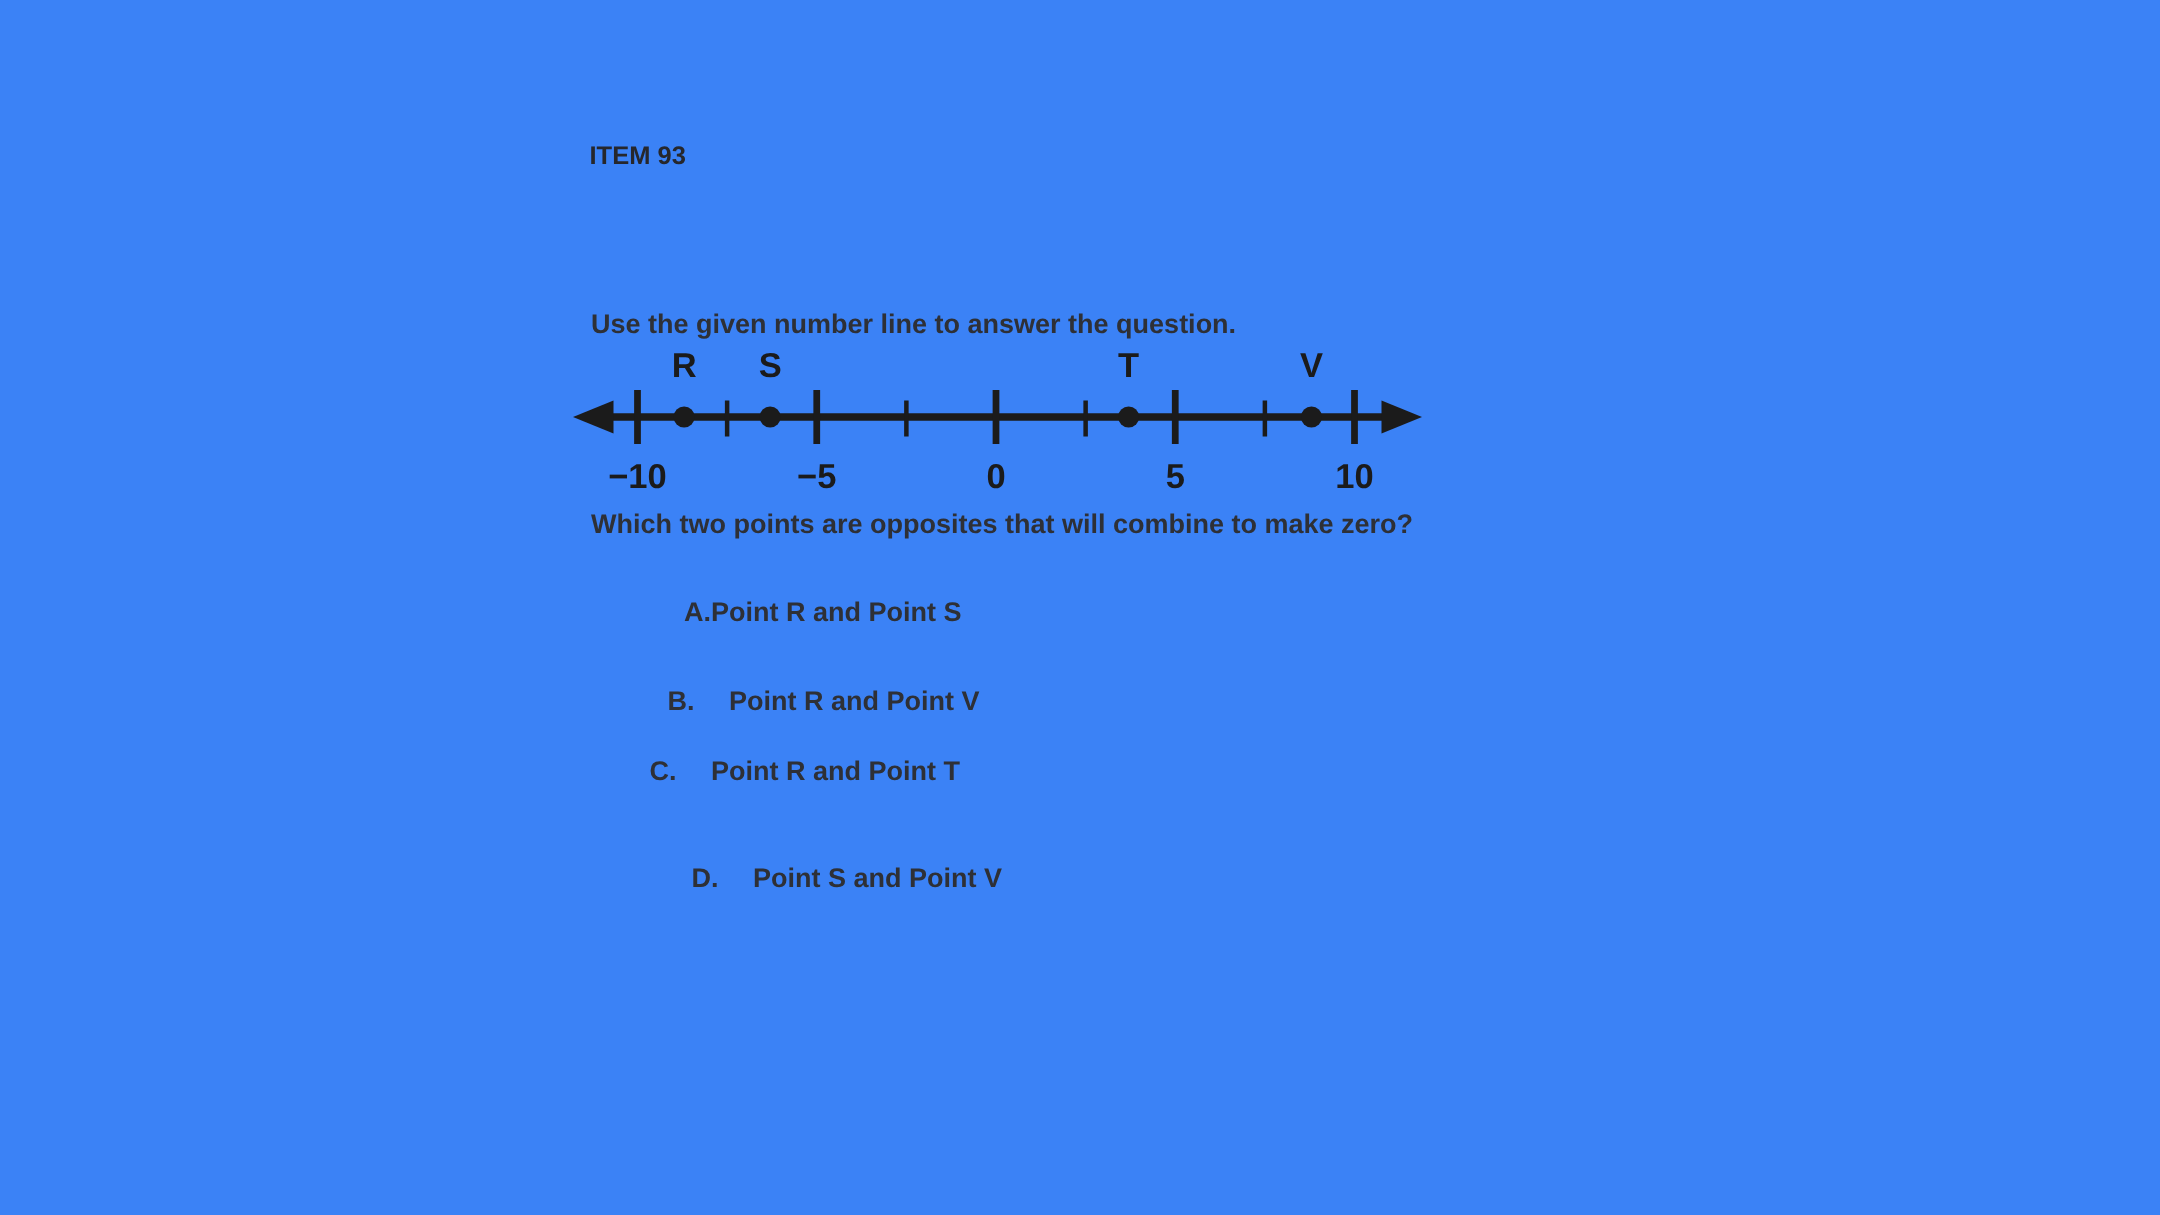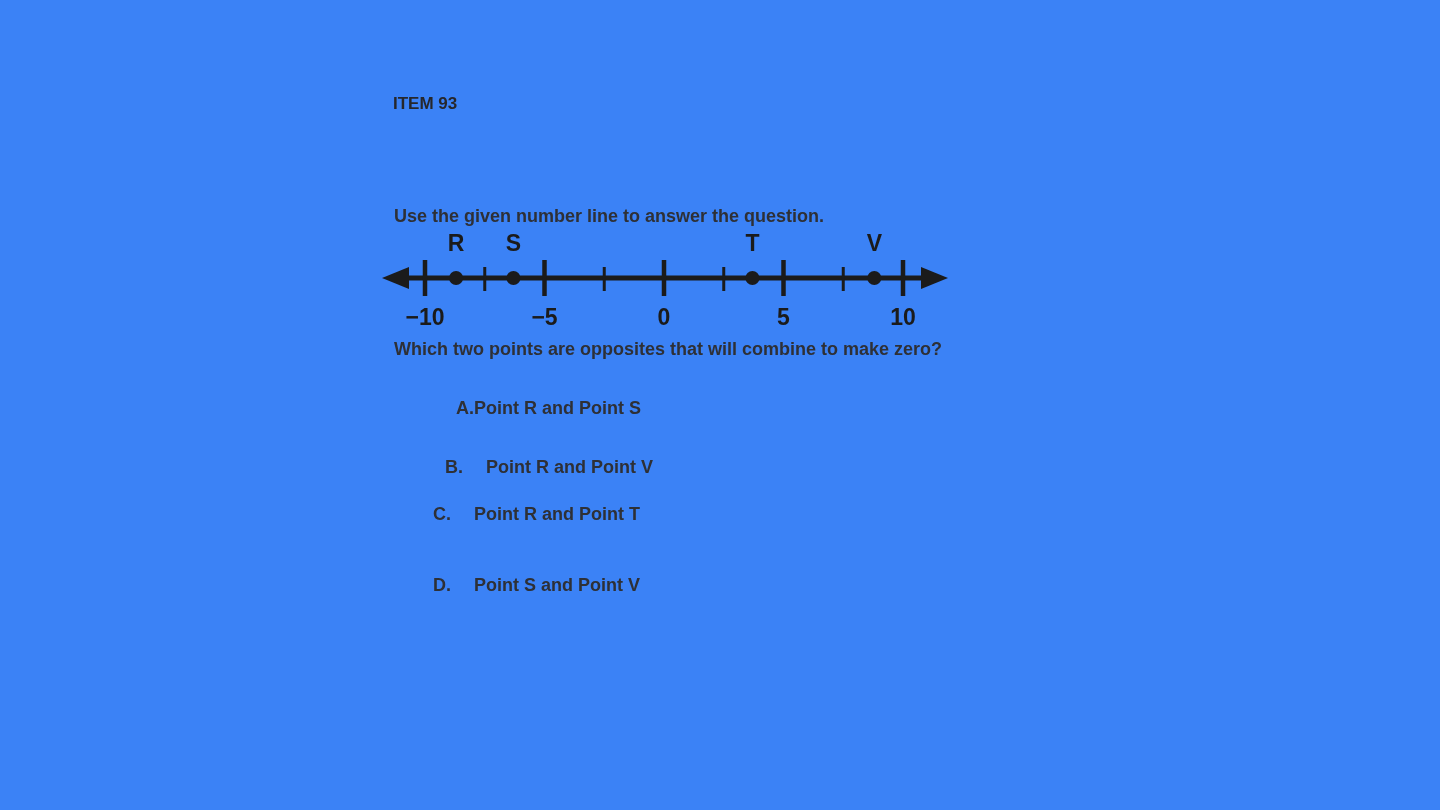--- a/index.html
+++ b/index.html
@@ -23,21 +23,21 @@
     position:absolute;left:380px;top:224px;width:570px;height:106px;
   }
   .choice{
     position:absolute;left:433px;
     color:#2e3036;font-weight:bold;font-size:18px;white-space:nowrap;
   }
   .choice-letter{display:inline-block;min-width:41px;}
   #choice-0{top:398px;text-align:right;}
   #choice-1{top:457px;margin-left:12px;}
   #choice-2{top:504px;}
-  #choice-3{top:575px;}
+  #choice-3{top:575px;margin-left:28px;}
   svg text{font-family:"Liberation Sans", sans-serif;font-weight:bold;}
 </style>
 </head>
 <body>
 
 <div class="canvas">
 
   <div class="txt" id="item-title">ITEM 93</div>
 
   <div class="txt" id="instruction">Use the given number line to answer the question.</div>

